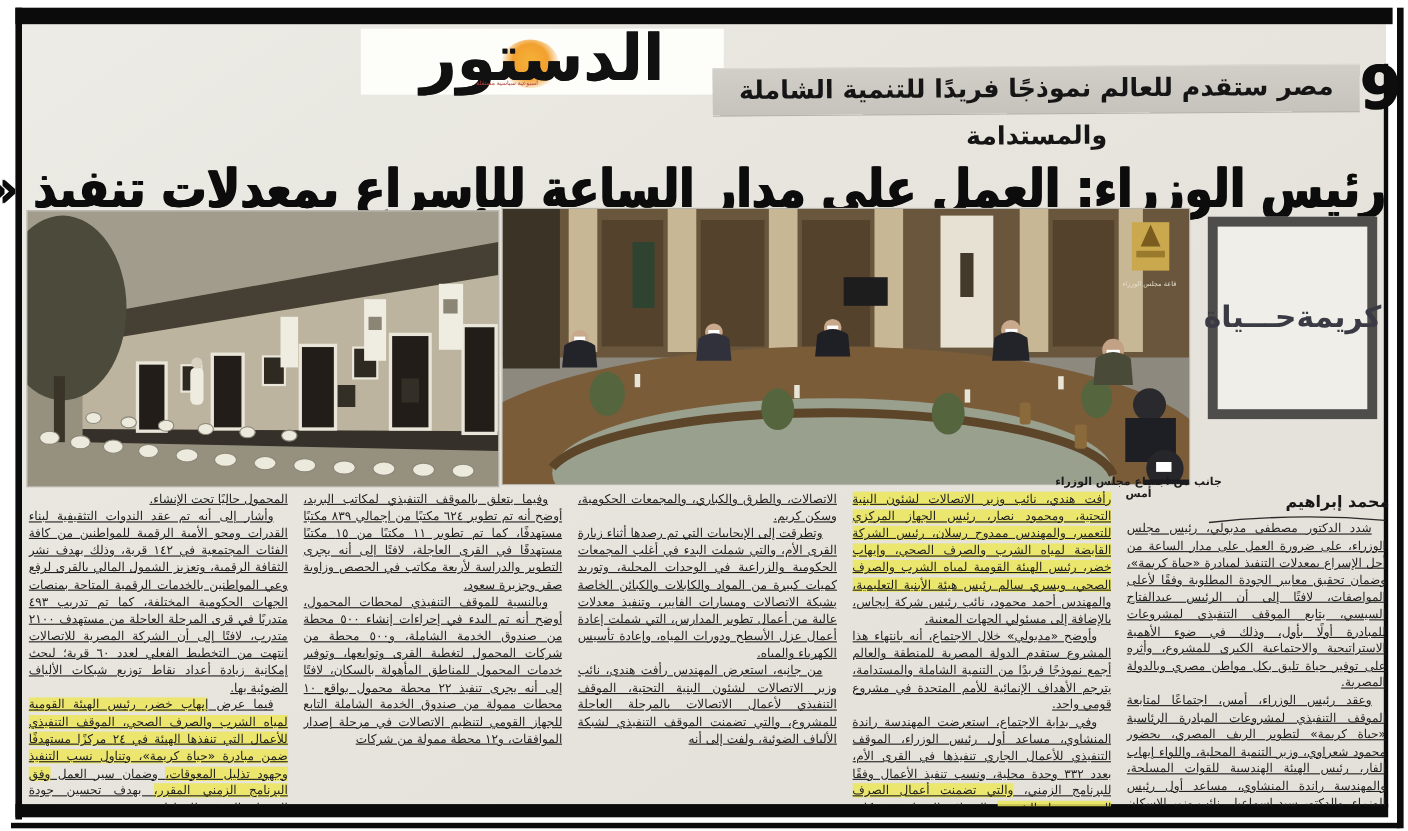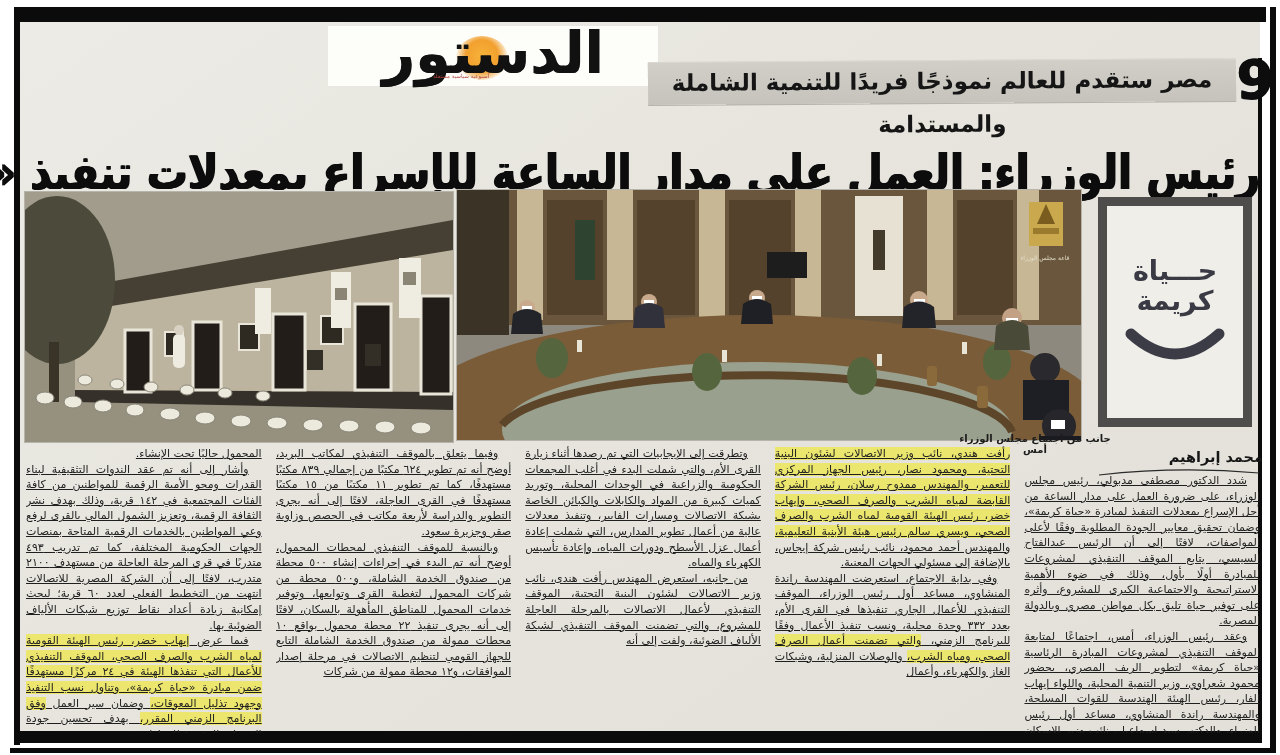--- a/index.html
+++ b/index.html
@@ -37,23 +37,23 @@
             transform:scaleY(1.18);text-shadow:.8px 0 #0c0c0c,-.8px 0 #0c0c0c;}
   
   figure{margin:0;padding:0;}
   .photo{background:#cfccc4;box-shadow:0 0 0 1px #b7b4ac;z-index:5;}
   .village{left:25px;top:192px;width:428px;height:250px;}
   .meeting{left:457px;top:190px;width:624px;height:250px;}
   .photo svg{display:block;}
   .caption{left:955px;top:433px;width:160px;z-index:6;font-size:10px;font-weight:bold;
            color:#1c1c1c;direction:rtl;text-align:center;}
   
-  .logobox{left:1098px;top:197px;width:154px;height:230px;z-index:5;
+  .logobox{left:1098px;top:197px;width:154px;height:184px;z-index:5;
            background:#efeee9;border:9px solid #4e4d4c;box-sizing:border-box;
-           display:flex;flex-direction:column;align-items:center;justify-content:center;}
+           display:flex;flex-direction:row;align-items:center;justify-content:center;}
   .logotext{font-size:27px;font-weight:bold;color:#3a3a44;direction:rtl;
             text-align:center;line-height:30px;letter-spacing:-1px;}
   .logobox svg{margin-top:10px;}
   
   .byline{left:1095px;top:449px;width:168px;z-index:6;direction:rtl;text-align:right;
           font-size:14.5px;font-weight:bold;color:#161616;}
   .byline svg{display:block;margin-top:1px;}
   
   .bodycols{left:26px;top:446px;width:1234px;height:287px;z-index:5;
             display:flex;direction:rtl;gap:14px;}
@@ -265,23 +265,25 @@
   </svg>
 </div>
 
 <section class="abs bodycols" id="article-columns">
     <div class="col first">
       <p class="ind"><span>شدد الدكتور مصطفى مدبولي، رئيس مجلس الوزراء، على ضرورة العمل على مدار الساعة من أجل الإسراع بمعدلات التنفيذ لمبادرة «حياة كريمة»، وضمان تحقيق معايير الجودة المطلوبة وفقًا لأعلى المواصفات، لافتًا إلى أن الرئيس عبدالفتاح السيسي، يتابع الموقف التنفيذي لمشروعات للمبادرة أولًا بأول، وذلك في ضوء الأهمية الاستراتيجية والاجتماعية الكبرى للمشروع، وأثره على توفير حياة تليق بكل مواطن مصري وبالدولة المصرية.</span></p>
       <p class="ind"><span>وعقد رئيس الوزراء، أمس، اجتماعًا لمتابعة الموقف التنفيذي لمشروعات المبادرة الرئاسية «حياة كريمة» لتطوير الريف المصري، بحضور محمود شعراوي، وزير التنمية المحلية، واللواء إيهاب الفار، رئيس الهيئة الهندسية للقوات المسلحة، والمهندسة راندة المنشاوي، مساعد أول رئيس الوزراء، والدكتور سيد إسماعيل، نائب وزير الإسكان لشئون البنية الأساسية، والمهندس</span></p>
     </div>
     <div class="col">
       <p><span class="hl">رأفت هندي، نائب وزير الاتصالات لشئون البنية التحتية، ومحمود نصار، رئيس الجهاز المركزي للتعمير، والمهندس ممدوح رسلان، رئيس الشركة القابضة لمياه الشرب والصرف الصحي، وإيهاب خضر، رئيس الهيئة القومية لمياه الشرب والصرف الصحي، ويسري سالم رئيس هيئة الأبنية التعليمية،</span><span> والمهندس أحمد محمود، نائب رئيس شركة إيجاس، بالإضافة إلى مسئولي الجهات المعنية.</span></p>
+      <p class="ind"><span>وأوضح «مدبولي» خلال الاجتماع، أنه بانتهاء هذا المشروع ستقدم الدولة المصرية للمنطقة والعالم أجمع نموذجًا فريدًا من التنمية الشاملة والمستدامة، يترجم الأهداف الإنمائية للأمم المتحدة في مشروع قومي واحد.</span></p>
       <p class="ind"><span>وفي بداية الاجتماع، استعرضت المهندسة راندة المنشاوي، مساعد أول رئيس الوزراء، الموقف التنفيذي للأعمال الجاري تنفيذها في القرى الأم، بعدد ٣٣٢ وحدة محلية، ونسب تنفيذ الأعمال وفقًا للبرنامج الزمني، </span><span class="hl">والتي تضمنت أعمال الصرف الصحي، ومياه الشرب،</span><span> والوصلات المنزلية، وشبكات الغاز والكهرباء، وأعمال</span></p>
     </div>
     <div class="col">
+      <p><span>الاتصالات، والطرق والكباري، والمجمعات الحكومية، وسكن كريم.</span></p>
       <p class="ind"><span>وتطرقت إلى الإيجابيات التي تم رصدها أثناء زيارة القرى الأم، والتي شملت البدء في أغلب المجمعات الحكومية والزراعية في الوحدات المحلية، وتوريد كميات كبيرة من المواد والكابلات والكبائن الخاصة بشبكة الاتصالات ومسارات الفايبر، وتنفيذ معدلات عالية من أعمال تطوير المدارس، التي شملت إعادة أعمال عزل الأسطح ودورات المياه، وإعادة تأسيس الكهرباء والمياه.</span></p>
       <p class="ind"><span>من جانبه، استعرض المهندس رأفت هندى، نائب وزير الاتصالات لشئون البنية التحتية، الموقف التنفيذي لأعمال الاتصالات بالمرحلة العاجلة للمشروع، والتي تضمنت الموقف التنفيذي لشبكة الألياف الضوئية، ولفت إلى أنه</span></p>
     </div>
     <div class="col">
       <p class="ind"><span>وفيما يتعلق بالموقف التنفيذي لمكاتب البريد، أوضح أنه تم تطوير ٦٢٤ مكتبًا من إجمالي ٨٣٩ مكتبًا مستهدفًا، كما تم تطوير ١١ مكتبًا من ١٥ مكتبًا مستهدفًا في القرى العاجلة، لافتًا إلى أنه يجرى التطوير والدراسة لأربعة مكاتب في الحصص وزاوية صقر وجزيرة سعود.</span></p>
       <p class="ind"><span>وبالنسبة للموقف التنفيذي لمحطات المحمول، أوضح أنه تم البدء في إجراءات إنشاء ٥٠٠ محطة من صندوق الخدمة الشاملة، و٥٠٠ محطة من شركات المحمول لتغطية القرى وتوابعها، وتوفير خدمات المحمول للمناطق المأهولة بالسكان، لافتًا إلى أنه يجرى تنفيذ ٢٢ محطة محمول بواقع ١٠ محطات ممولة من صندوق الخدمة الشاملة التابع للجهاز القومي لتنظيم الاتصالات في مرحلة إصدار الموافقات، و١٢ محطة ممولة من شركات</span></p>
     </div>
     <div class="col">
       <p><span>المحمول حاليًا تحت الإنشاء.</span></p>
       <p class="ind"><span>وأشار إلى أنه تم عقد الندوات التثقيفية لبناء القدرات ومحو الأمية الرقمية للمواطنين من كافة الفئات المجتمعية في ١٤٢ قرية، وذلك بهدف نشر الثقافة الرقمية، وتعزيز الشمول المالي بالقرى لرفع وعي المواطنين بالخدمات الرقمية المتاحة بمنصات الجهات الحكومية المختلفة، كما تم تدريب ٤٩٣ متدربًا في قرى المرحلة العاجلة من مستهدف ٢١٠٠ متدرب، لافتًا إلى أن الشركة المصرية للاتصالات انتهت من التخطيط الفعلي لعدد ٦٠ قرية؛ لبحث إمكانية زيادة أعداد نقاط توزيع شبكات الألياف الضوئية بها.</span></p>

